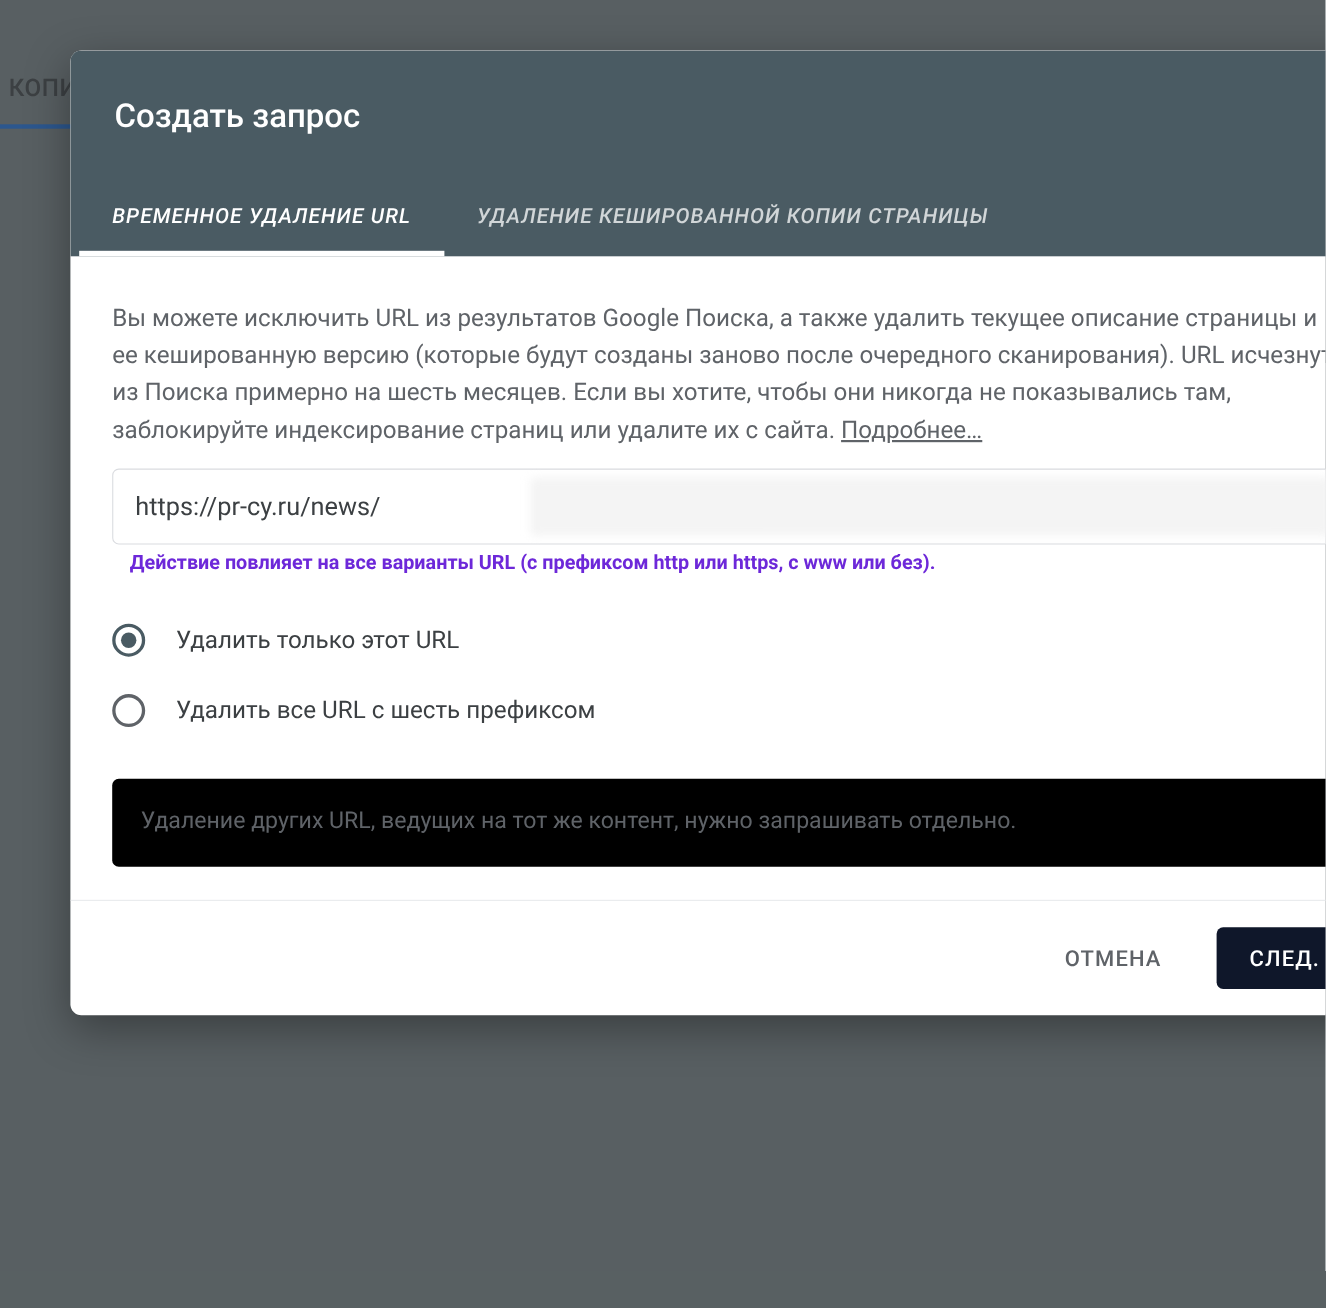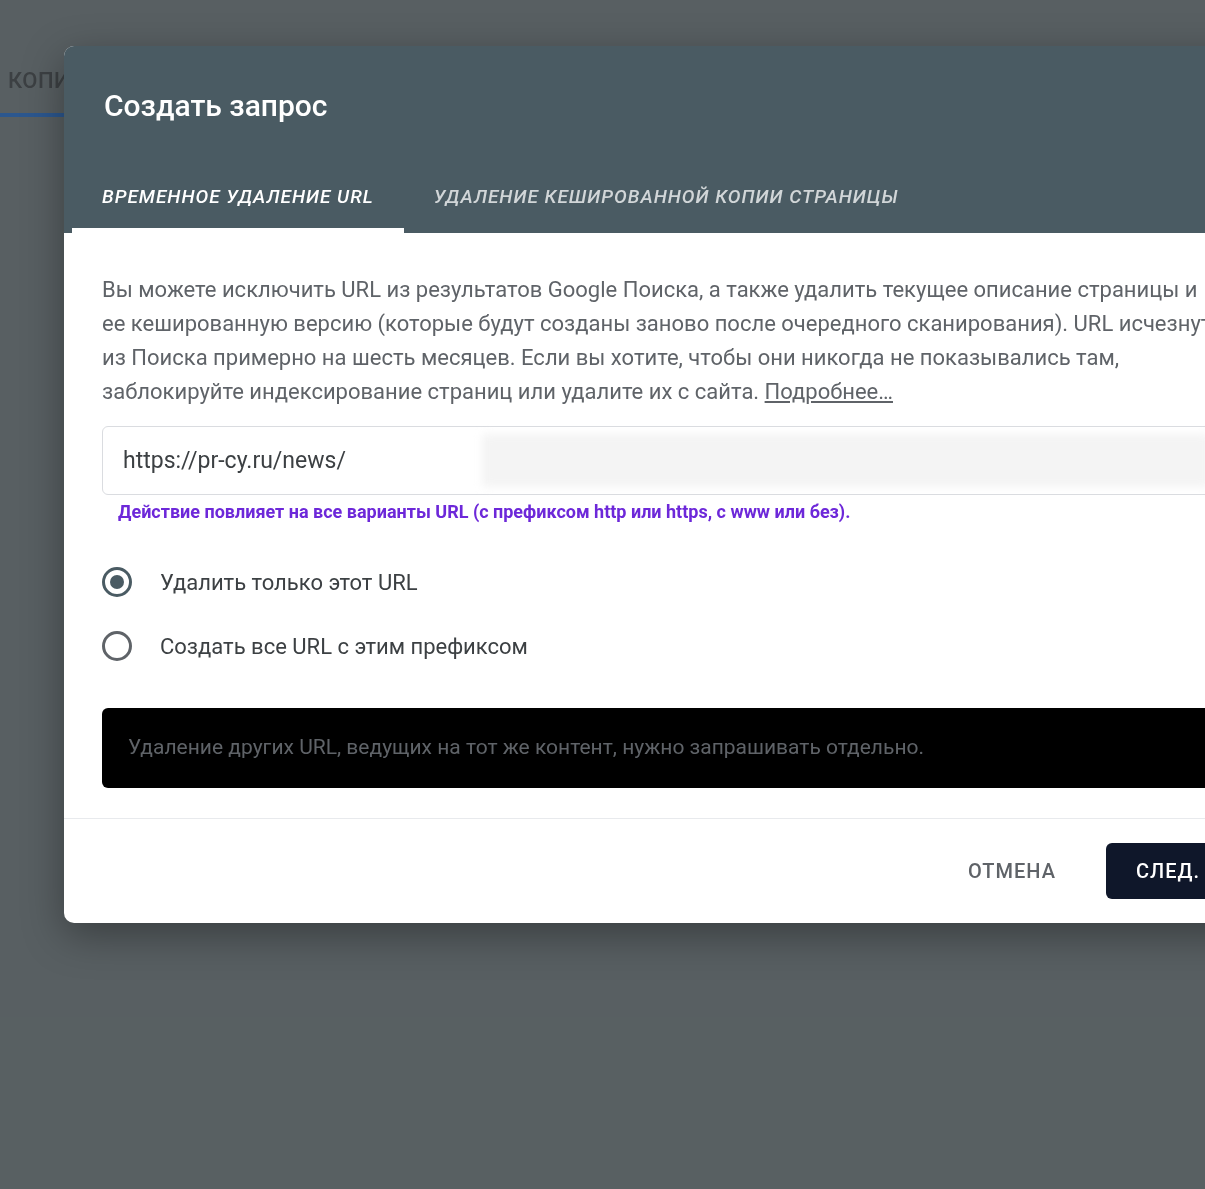--- a/index.html
+++ b/index.html
@@ -227,21 +227,21 @@
 
     <div class="radio-group">
       <label class="radio-row">
         <span class="radio-outer selected">
             <span class="radio-inner"></span>
           </span>
         <span class="radio-label">Удалить только этот URL</span>
       </label>
       <label class="radio-row">
         <span class="radio-outer"></span>
-        <span class="radio-label">Создать все URL с этим префиксом</span>
+        <span class="radio-label">Удалить все URL с шесть префиксом</span>
       </label>
     </div>
 
     <div class="note-box">Удаление других URL, ведущих на тот же контент, нужно запрашивать отдельно.</div>
   </div>
 
   <div class="dialog-footer">
     <button class="btn btn-text">ОТМЕНА</button>
     <button class="btn btn-primary">СЛЕД.</button>
   </div>

